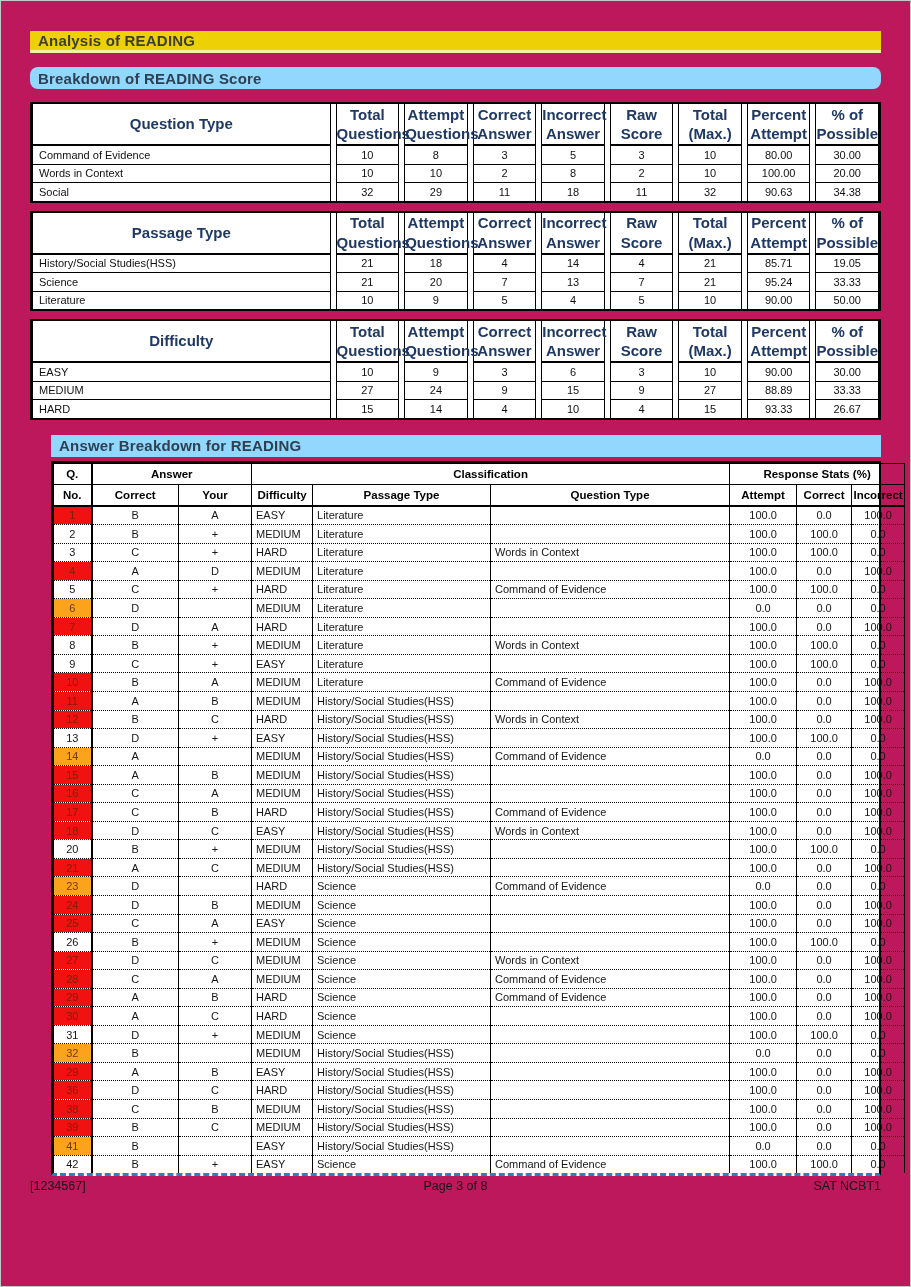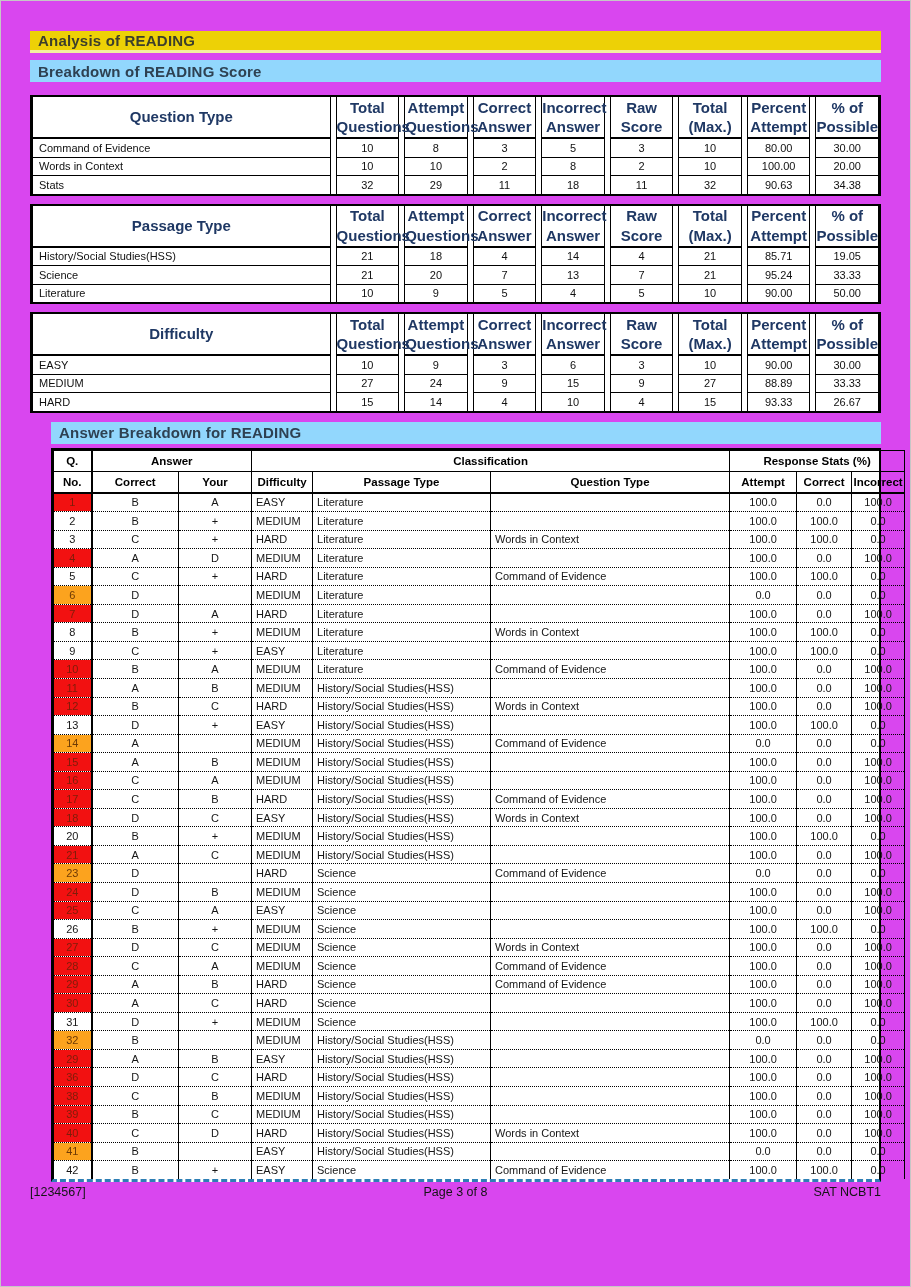--- a/index.html
+++ b/index.html
@@ -2,49 +2,49 @@
 <html style="--yellow: #EDD106; --blue: #92D7FD; --red: #F21111; --orange: #FCA31E; --cutblue: #2E7FB5; --navy: #1F3864;"><head>
 <meta charset="utf-8">
 <style>
   :root{
     --yellow:#EDD106; --yellow-strip:#F4EFA0; --blue:#92D7FD;
     --red:#F21111; --orange:#FCA31E; --redtxt:#7E1D09; --orangetxt:#6E3A05;
     --cutblue:#2E7FB5; --navy:#1F3864; --ink:#161616;
   }
   html,body{margin:0;padding:0;background:#e8e8e8;}
   .page{
-    width:911px;height:1287px;background:#d946ef;margin:0 auto;position:relative;
+    width:911px;height:1287px;background:#be185d;margin:0 auto;position:relative;
     border:1px solid #c6c6c6;box-sizing:border-box;
     font-family:"Liberation Sans","DejaVu Sans",sans-serif;color:var(--ink);
     overflow:hidden;
   }
   .content{padding:30px 29px 0 29px;}
   .bar{
     height:19px;display:flex;align-items:center;padding-left:8px;
     font-size:15px;font-weight:bold;letter-spacing:.2px;
   }
   .bar-yellow{background:var(--yellow);color:#3d3f2c;border-bottom:3px solid var(--yellow-strip);}
   .bar-blue{background:var(--blue);color:#2e4152;height:22px;}
-  .bar+.bar-blue{margin-top:7px;}
+  .bar+.bar-blue{margin-top:14px;border-radius:8px;}
 
   
   .sumwrap{border:2px solid #000;overflow:hidden;margin-top:8px;background:#fff;}
   #summary-tables .sumwrap:first-child{margin-top:13px;}
   .sumwrap table{border-collapse:separate;border-spacing:5px 0;width:calc(100% + 10px);margin:0 -5px;table-layout:fixed;}
   .sumwrap th,.sumwrap td{border-left:1px solid #000;border-right:1px solid #000;border-bottom:1px solid #000;padding:0;}
   .sumwrap th{height:40px;font-size:15px;line-height:1.3;color:var(--navy);white-space:pre-line;border-bottom:2px solid #000;vertical-align:middle;text-align:center;}
   .sumwrap th.tcol{font-size:15px;}
   .sumwrap td{height:17.5px;font-size:11px;text-align:center;color:#101010;}
   .sumwrap td.lbl{text-align:left;padding-left:6px;}
   .sumwrap tr:last-child td{border-bottom:none;}
   .sumwrap col.c-label{width:37%;}
   .sumwrap col.c-num{width:7.875%;}
 
   
-  .section-answers{margin-top:9px;padding-left:21px;}
+  .section-answers{margin-top:15px;padding-left:21px;}
   .bigwrap{border:2px solid #000;border-bottom:3px dashed var(--cutblue);margin-top:4px;background:#fff;}
   .bigwrap table{border-collapse:collapse;width:100%;table-layout:fixed;}
   .bigwrap th{border:1px solid #000;border-bottom:2px solid #000;font-size:11.5px;padding:0;height:20px;text-align:center;color:#000;}
   .bigwrap thead tr.grp th{border-bottom:1px solid #000;height:20px;}
   .bigwrap td{border-left:1px solid #000;border-right:1px solid #000;border-bottom:1px dotted #000;height:17.55px;padding:0 2px;font-size:11px;overflow:hidden;white-space:nowrap;}
   .bigwrap tbody tr:last-child td{border-bottom:none;}
   .bigwrap col.c-qno{width:38px;}
   .bigwrap col.c-corr{width:87px;}
   .bigwrap col.c-your{width:73px;}
   .bigwrap col.c-diff{width:61px;}
@@ -128,21 +128,21 @@
                 <td>10</td>
                 <td>10</td>
                 <td>2</td>
                 <td>8</td>
                 <td>2</td>
                 <td>10</td>
                 <td>100.00</td>
                 <td>20.00</td>
               </tr>
               <tr>
-                <td class="lbl">Stats</td>
+                <td class="lbl">Social</td>
                 <td>32</td>
                 <td>29</td>
                 <td>11</td>
                 <td>18</td>
                 <td>11</td>
                 <td>32</td>
                 <td>90.63</td>
                 <td>34.38</td>
               </tr>
             </tbody>
@@ -695,31 +695,20 @@
                 <td class="qno">39</td>
                 <td class="ctr">B</td>
                 <td class="ctr">C</td>
                 <td class="lft">MEDIUM</td>
                 <td class="lft">History/Social Studies(HSS)</td>
                 <td class="lft"></td>
                 <td class="ctr">100.0</td>
                 <td class="ctr">0.0</td>
                 <td class="ctr">100.0</td>
               </tr>
-              <tr class="status-incorrect">
-                <td class="qno">40</td>
-                <td class="ctr">C</td>
-                <td class="ctr">D</td>
-                <td class="lft">HARD</td>
-                <td class="lft">History/Social Studies(HSS)</td>
-                <td class="lft">Words in Context</td>
-                <td class="ctr">100.0</td>
-                <td class="ctr">0.0</td>
-                <td class="ctr">100.0</td>
-              </tr>
               <tr class="status-skipped">
                 <td class="qno">41</td>
                 <td class="ctr">B</td>
                 <td class="ctr"></td>
                 <td class="lft">EASY</td>
                 <td class="lft">History/Social Studies(HSS)</td>
                 <td class="lft"></td>
                 <td class="ctr">0.0</td>
                 <td class="ctr">0.0</td>
                 <td class="ctr">0.0</td>

